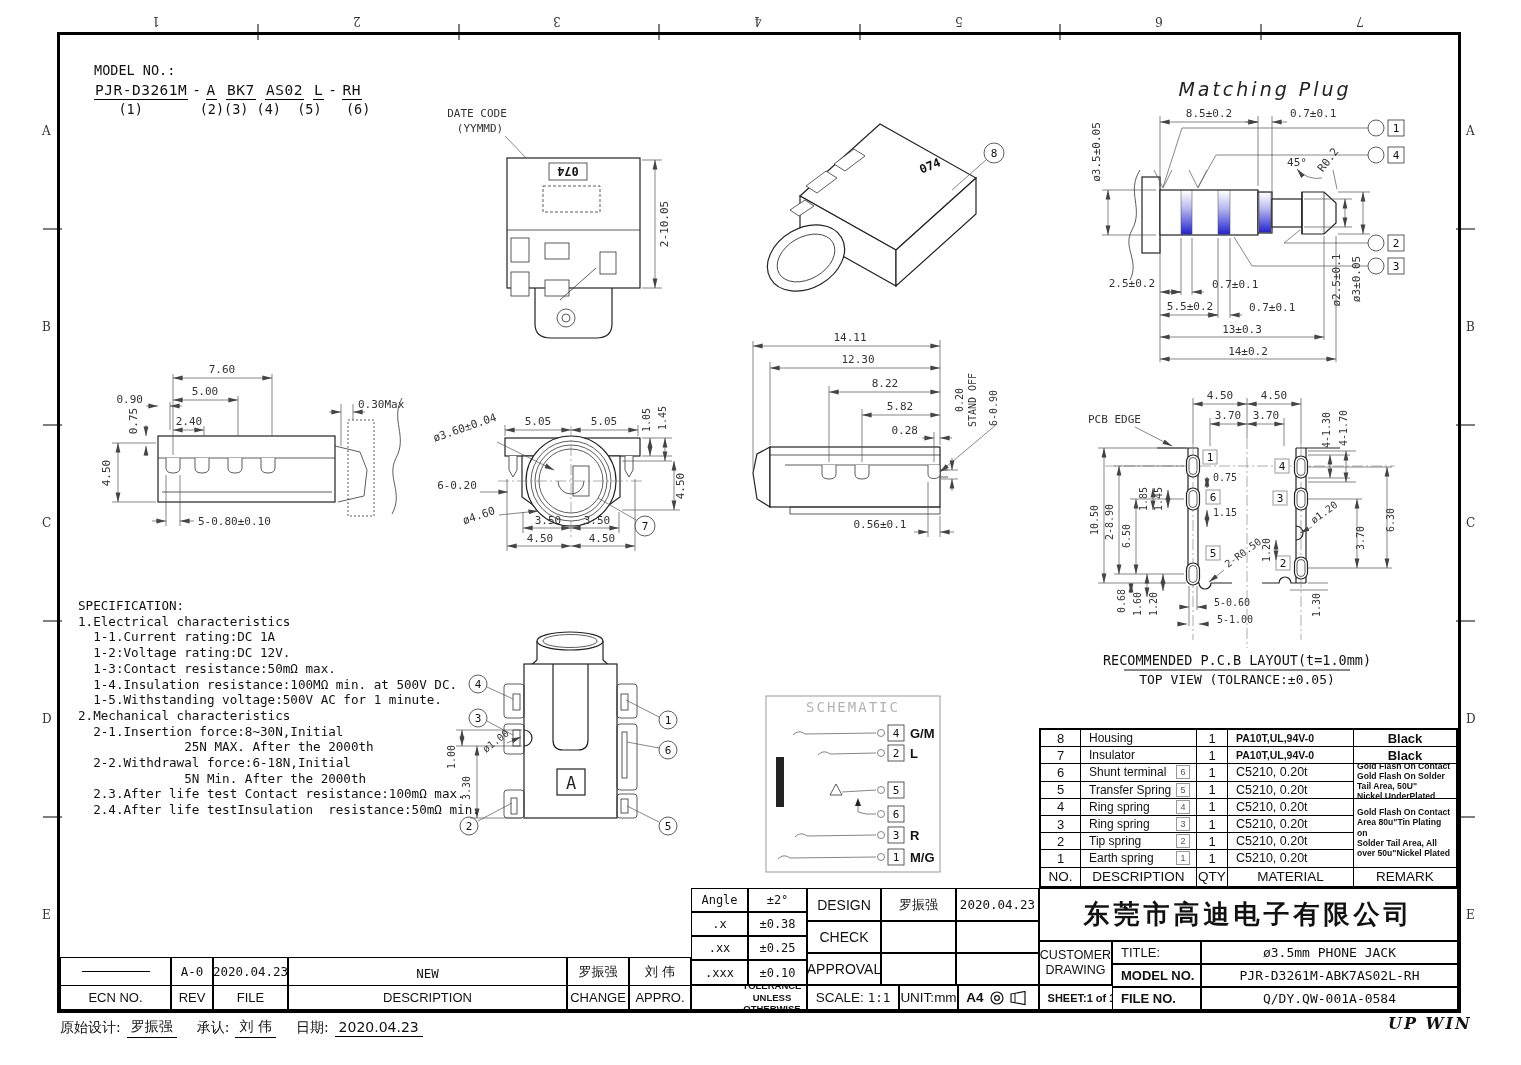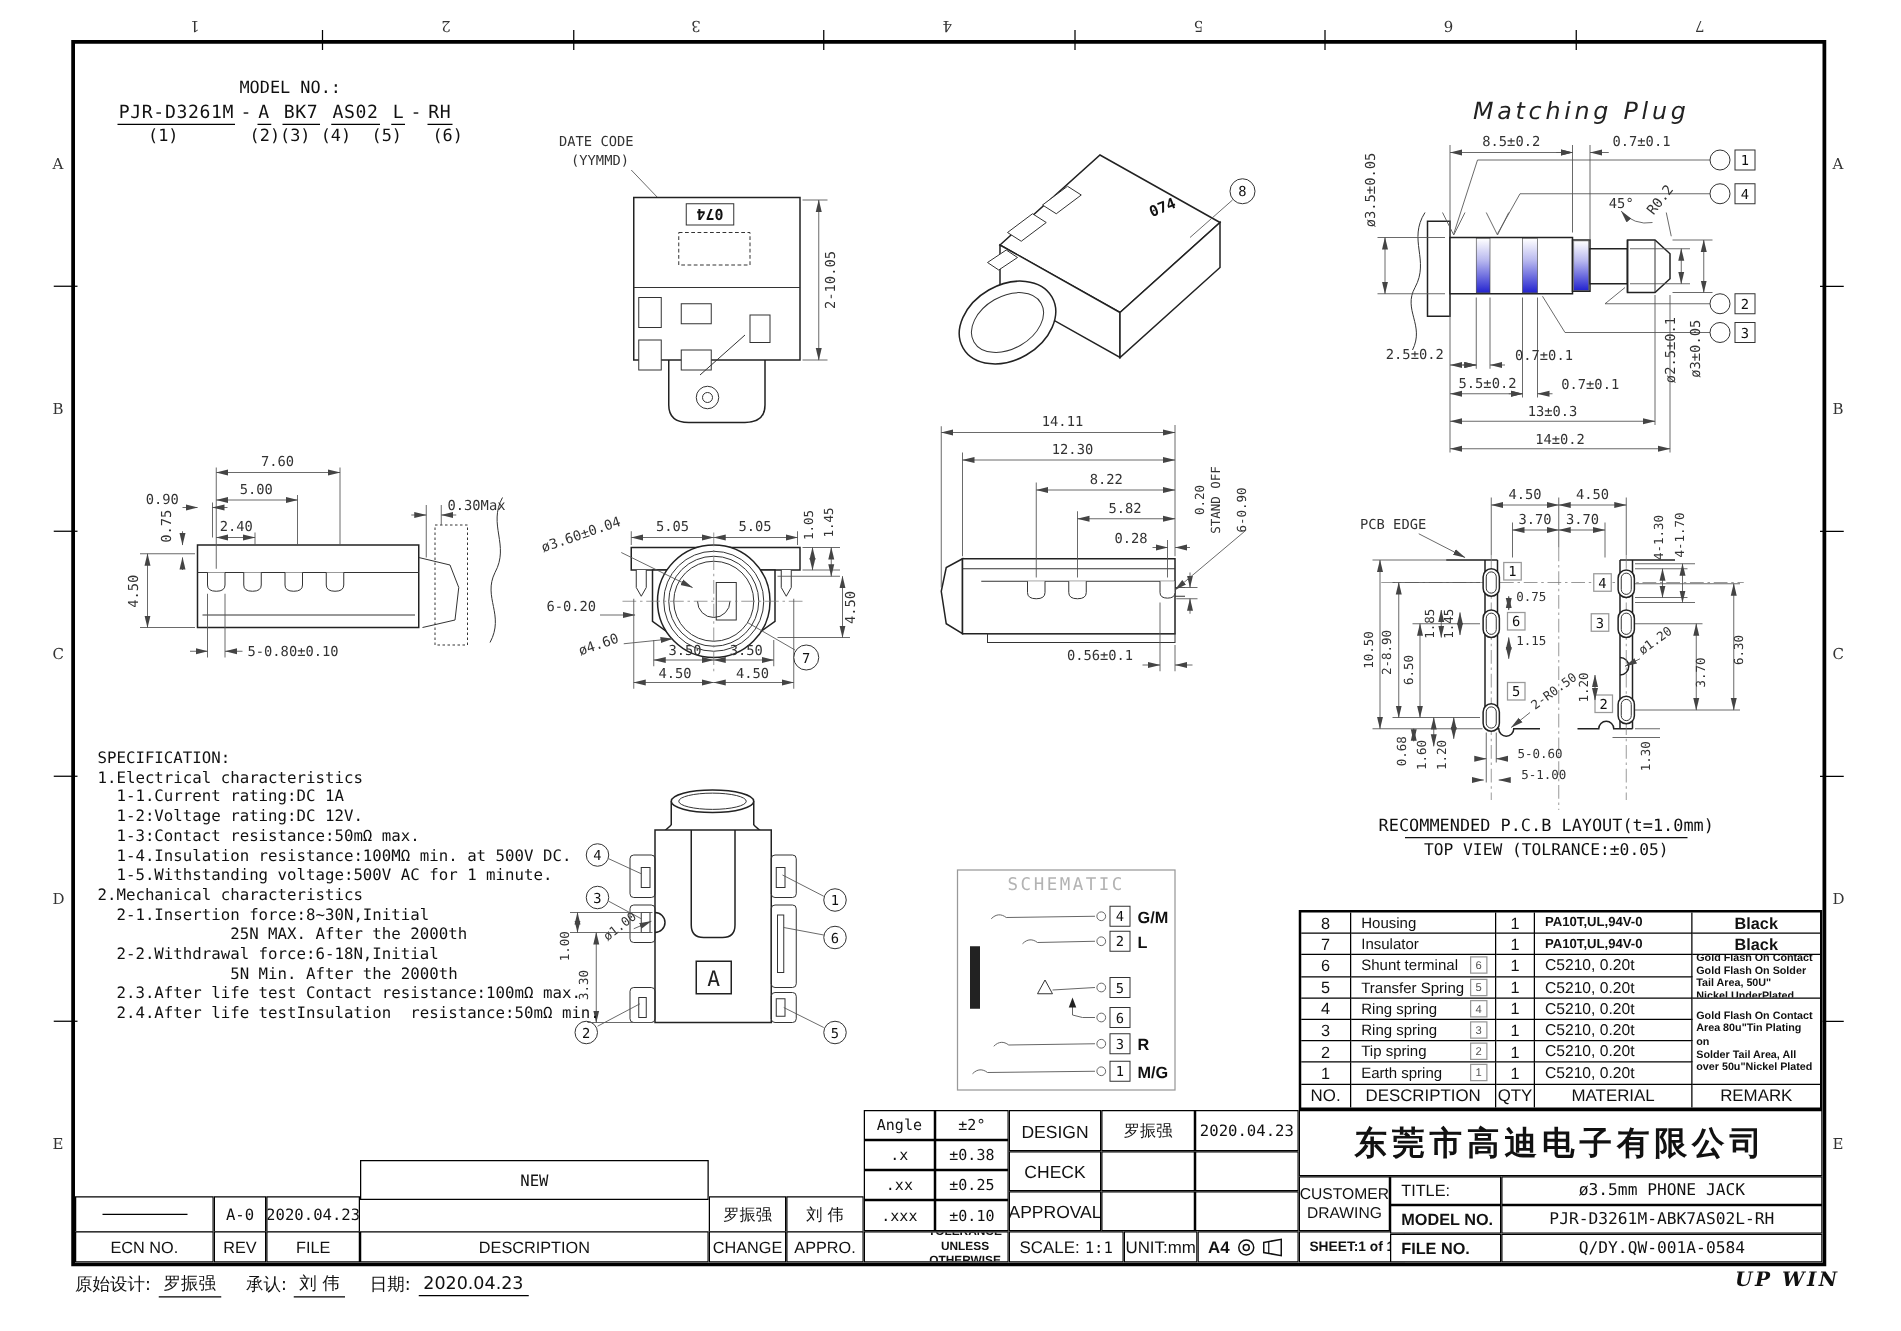--- a/index.html
+++ b/index.html
@@ -6,21 +6,21 @@
   .sheet{position:relative;width:1521px;height:1065px;background:#fff;overflow:hidden;
          font-family:"Liberation Sans",sans-serif;color:#111;}
   .abs{position:absolute;}
   
   .frame{position:absolute;left:57px;top:32px;width:1404px;height:981px;border:3px solid #000;box-sizing:border-box;}
   .zn{position:absolute;font:12px "DejaVu Serif",serif;color:#333;}
   .zn.top{transform:rotate(180deg);}
   
   pre{margin:0;white-space:pre;}
   .modelblock{left:94px;top:62px;}
-  .mb-h{font:13.5px "DejaVu Sans Mono",monospace;margin-bottom:4px;text-align:center;}
+  .mb-h{font:13.5px "DejaVu Sans Mono",monospace;margin-bottom:4px;}
   .codeline{font:14.5px "DejaVu Sans Mono",monospace;letter-spacing:.5px;margin-bottom:2px;}
   .codeline .u{border-bottom:1.3px solid #000;padding:0 1px 1px 1px;}
   .codeline .sep{margin:0 4px;}
   .mb-i{font:13.5px "DejaVu Sans Mono",monospace;line-height:18px;margin-bottom:6px;}
   .mb-l{font:13.5px "DejaVu Sans Mono",monospace;line-height:20.8px;}
   .specblock{left:78px;top:598px;}
   .spec-pre{font:12.6px "DejaVu Sans Mono",monospace;line-height:15.7px;}
   .plugtitle{left:1150px;top:78px;width:230px;text-align:center;
      font:italic 19px "DejaVu Sans",sans-serif;letter-spacing:3px;color:#222;}
   
@@ -716,21 +716,21 @@
     <div class="hd noB">QTY</div>
     <div class="hd noB">MATERIAL</div>
     <div class="hd noB noR">REMARK</div>
   </div>
 
   <div class="cell" style="left:60px;top:957px;width:111px;height:29px;z-index:3">
       <span class="dashline"></span>
     </div>
   <div class="cell mono" style="left:171px;top:957px;width:42px;height:29px;z-index:3">A-0</div>
   <div class="cell mono" style="left:213px;top:957px;width:75px;height:29px;z-index:3">2020.04.23</div>
-  <div class="cell mono" style="left:288px;top:928px;width:279px;height:32px;z-index:3">NEW</div>
+  <div class="cell mono" style="left:288px;top:957px;width:279px;height:32px;z-index:3">NEW</div>
   <div class="cell cjk" style="left:567px;top:957px;width:62px;height:29px;z-index:3">罗振强</div>
   <div class="cell cjk" style="left:629px;top:957px;width:62px;height:29px;z-index:3">刘 伟</div>
   <div class="cell lab" style="left:60px;top:985px;width:111px;height:25px;z-index:3">ECN NO.</div>
   <div class="cell lab" style="left:171px;top:985px;width:42px;height:25px;z-index:3">REV</div>
   <div class="cell lab" style="left:213px;top:985px;width:75px;height:25px;z-index:3">FILE</div>
   <div class="cell lab" style="left:288px;top:985px;width:279px;height:25px;z-index:3">DESCRIPTION</div>
   <div class="cell lab" style="left:567px;top:985px;width:62px;height:25px;z-index:3">CHANGE</div>
   <div class="cell lab" style="left:629px;top:985px;width:62px;height:25px;z-index:3">APPRO.</div>
 
   <div class="cell tol" style="left:691px;top:888px;width:57px;height:24px;z-index:3">Angle</div>

